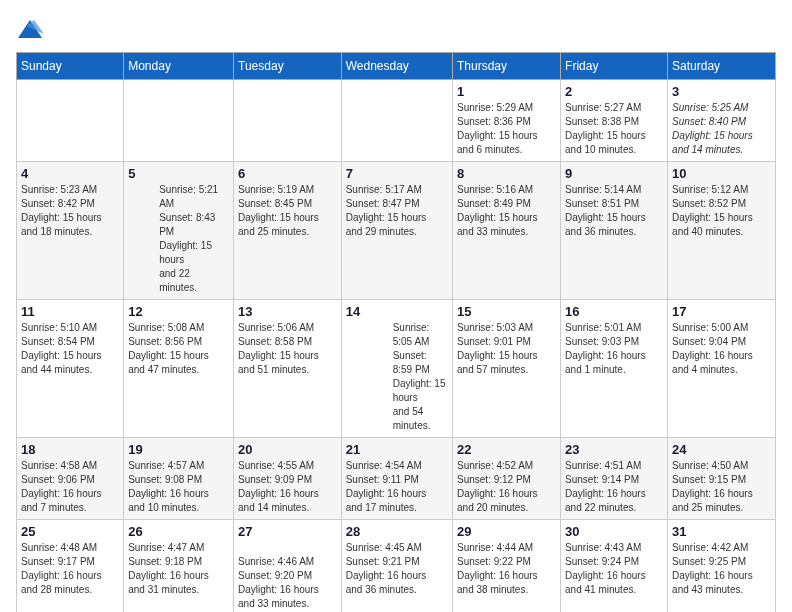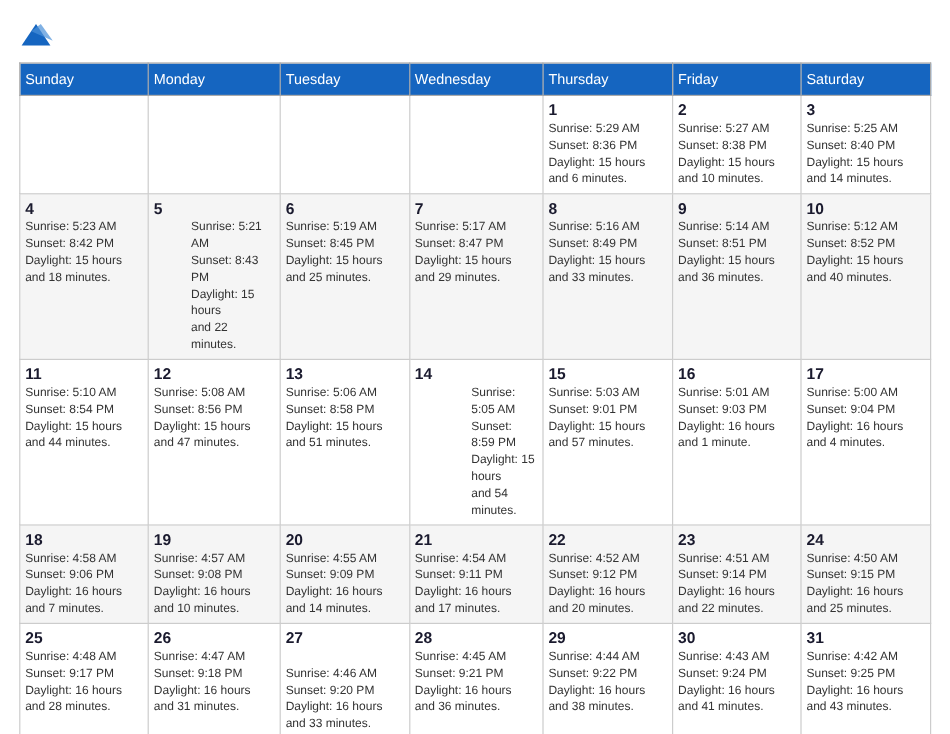--- a/index.html
+++ b/index.html
@@ -142,21 +142,21 @@
         </td>
         <td>
           <span class="day-number">2</span>
           <div class="day-info" style="white-space: pre-line;">Sunrise: 5:27 AM
 Sunset: 8:38 PM
 Daylight: 15 hours
 and 10 minutes.</div>
         </td>
         <td>
           <span class="day-number">3</span>
-          <div class="day-info" style="white-space: pre-line;">Sunrise: 5:25 AM
+          <div class="day-info" style="white-space: pre-line; font-style: italic;">Sunrise: 5:25 AM
 Sunset: 8:40 PM
 Daylight: 15 hours
 and 14 minutes.</div>
         </td>
       </tr>
       <tr>
         <td>
           <span class="day-number">4</span>
           <div class="day-info" style="white-space: pre-line;">Sunrise: 5:23 AM
 Sunset: 8:42 PM

